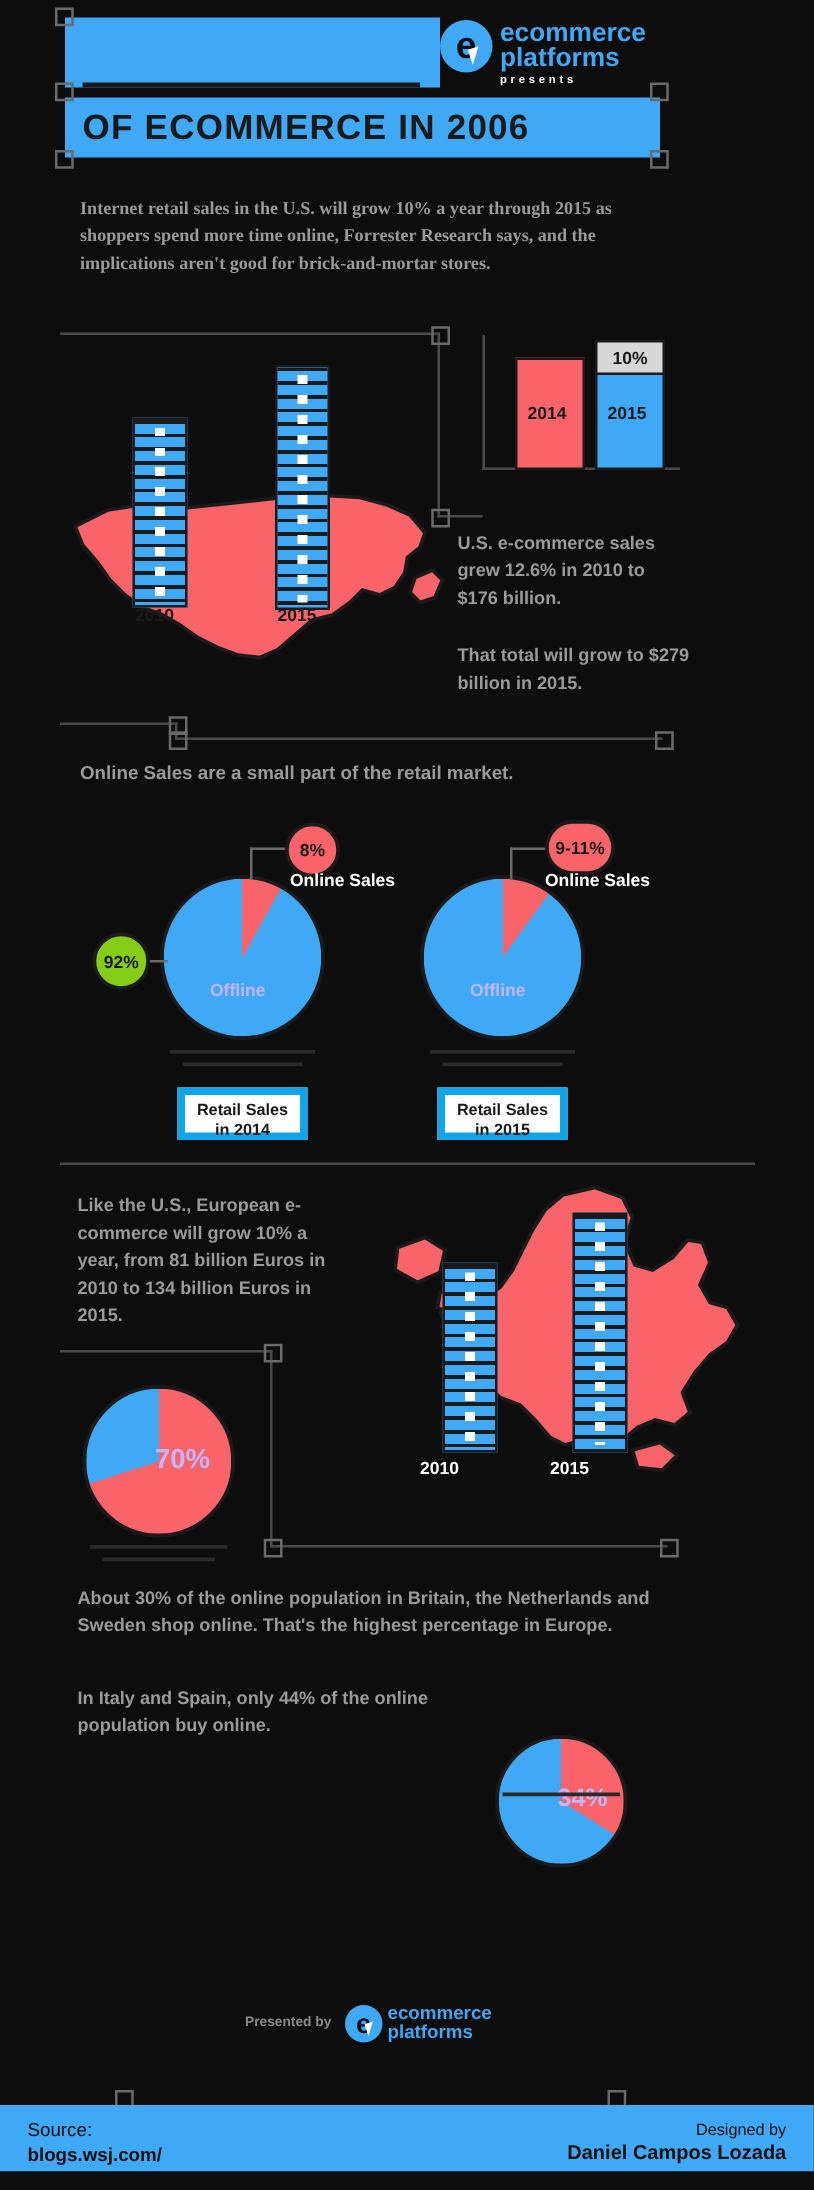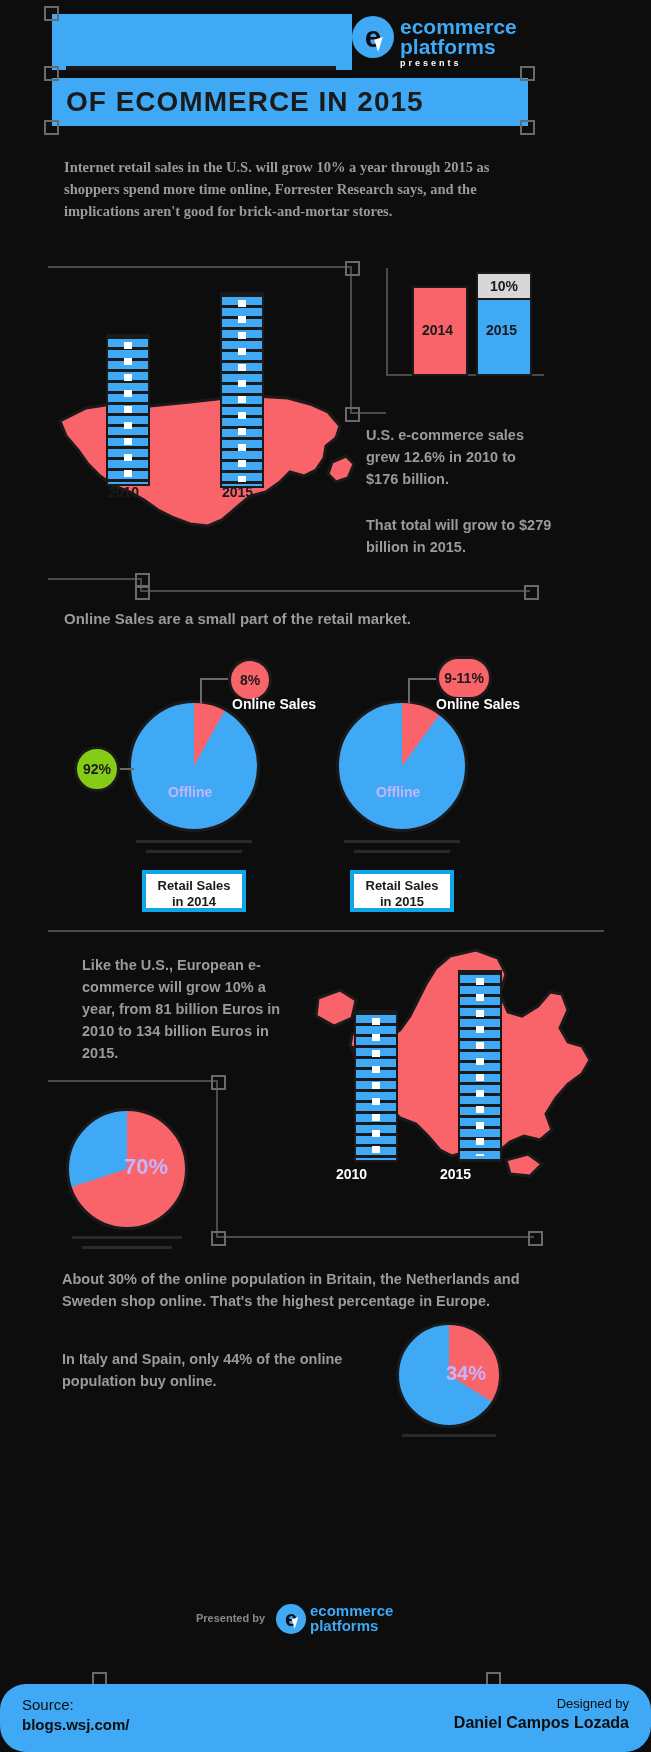--- a/index.html
+++ b/index.html
@@ -36,27 +36,27 @@
 
   
   .sbar{position:absolute;border:2px solid #1a1a1a;box-sizing:border-box;}
   .sbar-lbl{position:absolute;font-size:14px;font-weight:bold;color:#1a1a1a;}
 
   
   .pie{position:absolute;border-radius:50%;border:3px solid #1a1a1a;box-sizing:border-box;}
   .pie-center-lbl{position:absolute;font-size:14px;font-weight:bold;color:#c4b5fd;}
   .bubble{position:absolute;border-radius:50%;border:3px solid #1a1a1a;box-sizing:border-box;
     display:flex;align-items:center;justify-content:center;font-size:14px;font-weight:bold;color:#1a1a1a;}
-  .callout-box{position:absolute;background:#fff;border:4px solid #0ea5e9;box-sizing:border-box;
+  .callout-box{position:absolute;background:#fff;border:6px solid #0ea5e9;box-sizing:border-box;
     font-size:13px;font-weight:bold;color:#1a1a1a;text-align:center;line-height:16px;padding-top:4px;}
   .shadow-line{position:absolute;height:3px;background:#2a2a2a;}
   .leader{position:absolute;background:#6a6a6a;}
 
   
-  .footer{position:absolute;left:0;top:1684px;width:651px;height:68px;background:#3fa9f5;border-radius:26px;}
+  .footer{position:absolute;left:0;top:1684px;width:651px;height:53px;background:#3fa9f5;}
   .footer .src{position:absolute;left:22px;top:12px;font-size:15px;color:#0d0d0d;font-weight:normal;}
   .footer .srcb{position:absolute;left:22px;top:32px;font-size:15px;color:#0d0d0d;font-weight:bold;}
   .footer .des{position:absolute;right:22px;top:12px;font-size:13px;color:#0d0d0d;text-align:right;}
   .footer .desb{position:absolute;right:22px;top:30px;font-size:16px;color:#0d0d0d;font-weight:bold;text-align:left;}
 
   .presented{position:absolute;left:196px;top:1612px;font-size:11px;color:#8a8a8a;font-weight:bold;}
   .flogo{position:absolute;left:276px;top:1600px;width:140px;height:40px;}
   .flogo .e-mark{position:absolute;left:0;top:4px;width:30px;height:30px;border-radius:50%;background:#3fa9f5;color:#0d0d0d;font-size:22px;font-weight:bold;text-align:center;line-height:30px;}
   .flogo .cursor{position:absolute;left:17px;top:18px;width:0;height:0;border-left:7px solid #fff;border-bottom:10px solid transparent;transform:rotate(-18deg);}
   .flogo .l1{position:absolute;left:34px;top:3px;font-size:15px;font-weight:bold;color:#3fa9f5;line-height:15px;}
@@ -64,21 +64,21 @@
 </style>
 </head>
 <body>
 
 <div class="page">
 
   <div class="header">
     <div class="title-bar1"></div>
     <div class="title-bar2"></div>
     <div class="title-underline"></div>
-    <div class="title2">OF ECOMMERCE IN 2015</div>
+    <div class="title2">OF ECOMMERCE IN 2006</div>
 
     <div class="logo">
       <div class="e-mark">e</div>
       <div class="cursor"></div>
       <div class="l1">ecommerce</div>
       <div class="l2">platforms</div>
       <div class="l3">presents</div>
     </div>
 
     <div class="cm" style="left:44px;top:6px;"></div>
@@ -173,21 +173,21 @@
   <div class="bubble" style="left:436px;top:656px;width:56px;height:44px;border-radius:22px;background:#f9636a;">9-11%</div>
   <div class="pie-center-lbl" style="left:436px;top:696px;color:#fff;font-size:14px;">Online Sales</div>
 
   <div class="callout-box" style="left:350px;top:870px;width:104px;height:42px;">
     <span>Retail Sales</span><br>
     <span>in 2015</span>
   </div>
 
   <div class="hr" style="left:48px;top:930px;width:556px;"></div>
 
-  <div class="para" style="left:62px;top:954px;width:216px;margin-left:20px;">Like the U.S., European e-commerce will grow 10% a year, from 81 billion Euros in 2010 to 134 billion Euros in 2015.</div>
+  <div class="para" style="left:62px;top:954px;width:216px;">Like the U.S., European e-commerce will grow 10% a year, from 81 billion Euros in 2010 to 134 billion Euros in 2015.</div>
 
   <div style="position:absolute;left:300px;top:946px;width:320px;height:250px;">
     <svg width="320" height="250" viewBox="0 0 320 250">
       <path d="M150 10 L176 4 L198 12 L206 28 L200 48 L208 66 L222 70 L238 60 L250 46 L262 48
                L268 64 L260 82 L268 96 L282 100 L290 114 L282 128 L268 138 L256 152 L246 168
                L252 184 L240 194 L224 190 L210 196 L196 208 L180 214 L166 206 L152 210 L140 204
                L128 190 L116 178 L100 172 L88 160 L80 144 L70 132 L60 120 L52 104 L60 92
                L74 88 L88 92 L100 84 L110 70 L118 54 L126 38 L136 22 Z" fill="#f9636a" stroke="#1a1a1a" stroke-width="3"></path>
       <path d="M18 52 L40 44 L56 54 L52 72 L34 80 L16 70 Z" fill="#f9636a" stroke="#1a1a1a" stroke-width="3"></path>
       <path d="M52 88 L66 84 L72 96 L62 106 L50 100 Z" fill="#f9636a" stroke="#1a1a1a" stroke-width="3"></path>
@@ -215,21 +215,21 @@
   <div style="position:absolute;left:66px;top:1108px;width:122px;height:122px;">
     <div class="pie" style="left:0;top:0;width:122px;height:122px;background:conic-gradient(#f9636a 0deg 252deg,#3fa9f5 252deg 360deg);"></div>
     <div class="pie-center-lbl" style="left:58px;top:46px;font-size:22px;">70%</div>
   </div>
   <div class="shadow-line" style="left:72px;top:1236px;width:110px;"></div>
   <div class="shadow-line" style="left:82px;top:1246px;width:90px;"></div>
 
   <div class="para" style="left:62px;top:1268px;width:470px;">About 30% of the online population in Britain, the Netherlands and Sweden shop online. That's the highest percentage in Europe.</div>
   <div class="para" style="left:62px;top:1348px;width:316px;">In Italy and Spain, only 44% of the online population buy online.</div>
 
-  <div style="position:absolute;left:396px;top:1322px;width:106px;height:106px;text-align:center;">
+  <div style="position:absolute;left:396px;top:1388px;width:106px;height:106px;text-align:center;">
     <div class="pie" style="left:0;top:0;width:106px;height:106px;background:conic-gradient(#f9636a 0deg 122deg,#3fa9f5 122deg 360deg);"></div>
     <div class="pie-center-lbl" style="left:50px;top:40px;font-size:20px;">34%</div>
   </div>
   <div class="shadow-line" style="left:402px;top:1434px;width:94px;"></div>
 
   <div class="presented">Presented by</div>
   <div class="flogo">
     <div class="e-mark">e</div>
     <div class="cursor"></div>
     <div class="l1">ecommerce</div>

